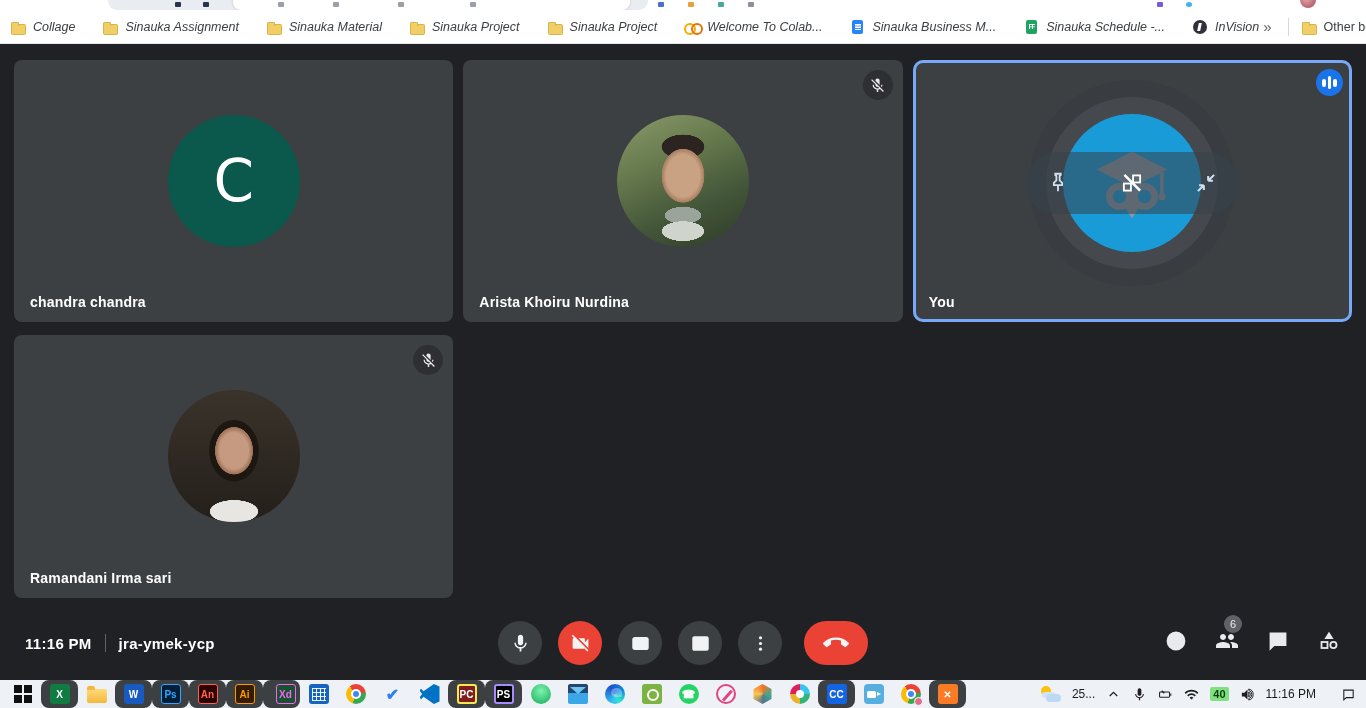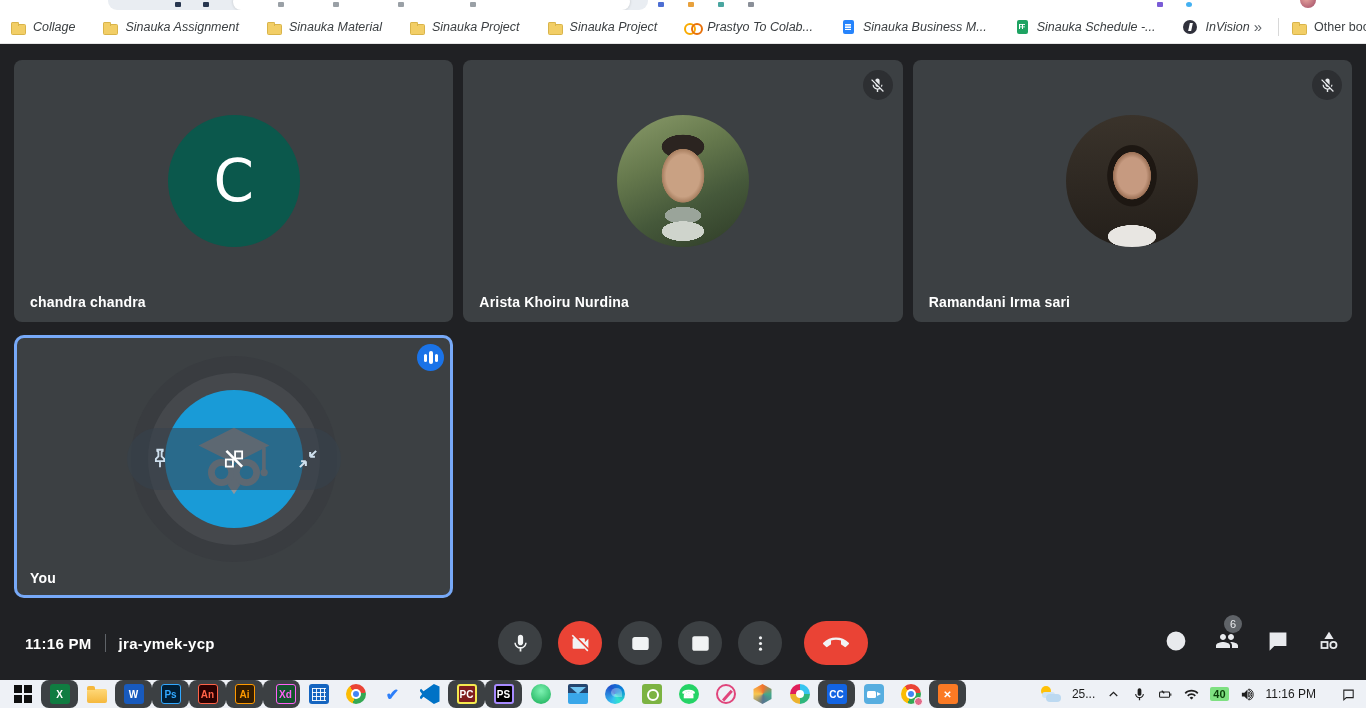--- a/index.html
+++ b/index.html
@@ -169,21 +169,21 @@
         <span class="bm-label">Sinauka Project</span>
       </div>
 
       <div class="bm-item">
         <span class="bm-ico folder"></span>
         <span class="bm-label">Sinauka Project</span>
       </div>
 
       <div class="bm-item">
         <span class="bm-ico colab"></span>
-        <span class="bm-label">Prastyo To Colab...</span>
+        <span class="bm-label">Welcome To Colab...</span>
       </div>
 
       <div class="bm-item">
         <span class="bm-ico docs"></span>
         <span class="bm-label">Sinauka Business M...</span>
       </div>
 
       <div class="bm-item">
         <span class="bm-ico sheets"></span>
         <span class="bm-label">Sinauka Schedule -...</span>
@@ -216,30 +216,20 @@
       <div class="avatar av-arista"></div>
       <div class="mute-badge">
         <svg viewBox="0 0 24 24">
             <path d="M19 11h-1.7c0 .74-.16 1.43-.43 2.05l1.23 1.23c.56-.98.9-2.09.9-3.28zm-4.02.17c0-.06.02-.11.02-.17V5c0-1.66-1.34-3-3-3S9 3.34 9 5v.18l5.98 5.99zM4.27 3L3 4.27l6.01 6.01V11c0 1.66 1.33 3 2.99 3 .22 0 .44-.03.65-.08l1.66 1.66c-.71.33-1.5.52-2.31.52-2.76 0-5.3-2.1-5.3-5.1H5c0 3.41 2.72 6.23 6 6.72V21h2v-3.28c.91-.13 1.77-.45 2.54-.9L19.73 21 21 19.73 4.27 3z"></path>
           </svg>
       </div>
       <div class="tile-name">Arista Khoiru Nurdina</div>
     </div>
 
 
-
-    <div class="tile">
-      <div class="avatar av-ramandani"></div>
-      <div class="mute-badge">
-        <svg viewBox="0 0 24 24">
-            <path d="M19 11h-1.7c0 .74-.16 1.43-.43 2.05l1.23 1.23c.56-.98.9-2.09.9-3.28zm-4.02.17c0-.06.02-.11.02-.17V5c0-1.66-1.34-3-3-3S9 3.34 9 5v.18l5.98 5.99zM4.27 3L3 4.27l6.01 6.01V11c0 1.66 1.33 3 2.99 3 .22 0 .44-.03.65-.08l1.66 1.66c-.71.33-1.5.52-2.31.52-2.76 0-5.3-2.1-5.3-5.1H5c0 3.41 2.72 6.23 6 6.72V21h2v-3.28c.91-.13 1.77-.45 2.54-.9L19.73 21 21 19.73 4.27 3z"></path>
-          </svg>
-      </div>
-      <div class="tile-name">Ramandani Irma sari</div>
-    </div>
 
     <div class="tile speaking">
       <div class="rings">
         <div class="av-you">
           <svg viewBox="0 0 100 100">
             <polygon points="50,20 84,37 50,54 16,37" fill="#8d97a0"></polygon>
             <rect x="77" y="39" width="3.5" height="22" fill="#8d97a0"></rect>
             <circle cx="79" cy="63" r="3.5" fill="#8d97a0"></circle>
             <circle cx="38" cy="63" r="13" fill="#8d97a0"></circle>
               <circle cx="38" cy="63" r="6.5" fill="#199bd7"></circle>
@@ -264,20 +254,30 @@
             <path d="M4.5 19.5 10 14m0 0v4.4M10 14H5.6"></path>
         </svg>
       </div>
       <div class="audio-badge">
           <i></i>
           <i></i>
           <i></i>
         </div>
       <div class="tile-name">You</div>
     </div>
+
+    <div class="tile">
+      <div class="avatar av-ramandani"></div>
+      <div class="mute-badge">
+        <svg viewBox="0 0 24 24">
+            <path d="M19 11h-1.7c0 .74-.16 1.43-.43 2.05l1.23 1.23c.56-.98.9-2.09.9-3.28zm-4.02.17c0-.06.02-.11.02-.17V5c0-1.66-1.34-3-3-3S9 3.34 9 5v.18l5.98 5.99zM4.27 3L3 4.27l6.01 6.01V11c0 1.66 1.33 3 2.99 3 .22 0 .44-.03.65-.08l1.66 1.66c-.71.33-1.5.52-2.31.52-2.76 0-5.3-2.1-5.3-5.1H5c0 3.41 2.72 6.23 6 6.72V21h2v-3.28c.91-.13 1.77-.45 2.54-.9L19.73 21 21 19.73 4.27 3z"></path>
+          </svg>
+      </div>
+      <div class="tile-name">Ramandani Irma sari</div>
+    </div>
   </div>
 
   <div class="bottom-bar">
     <div class="bb-left">
       <span>11:16 PM</span>
       <span class="bb-div"></span>
       <span>jra-ymek-ycp</span>
     </div>
 
     <div class="bb-center">

